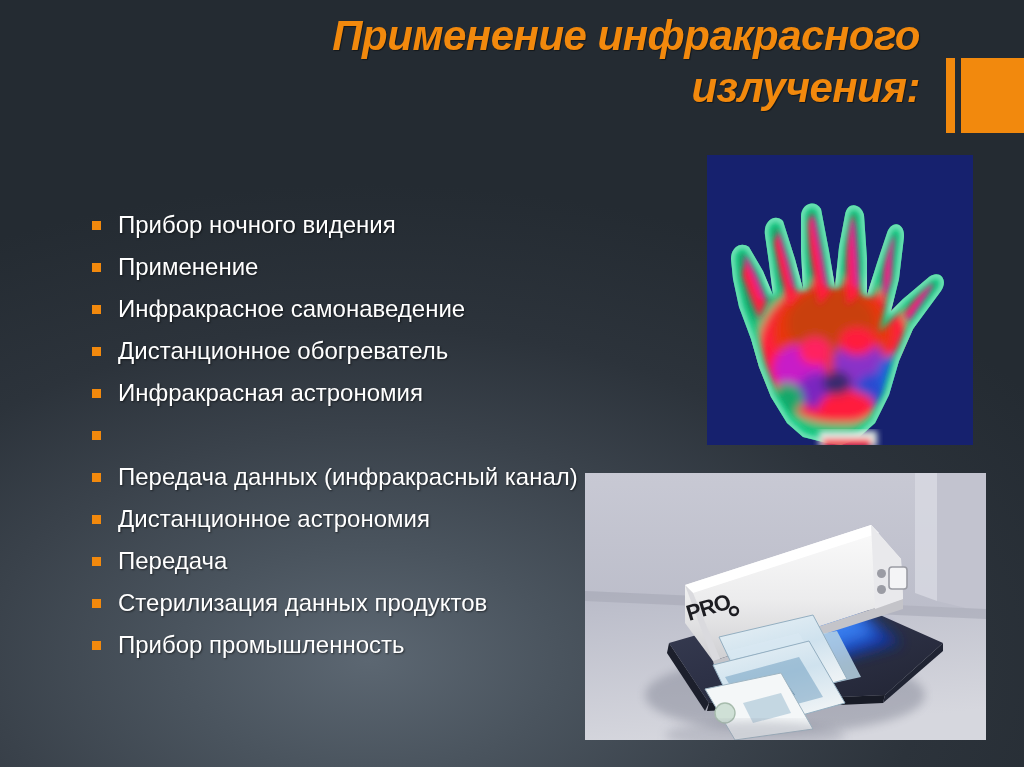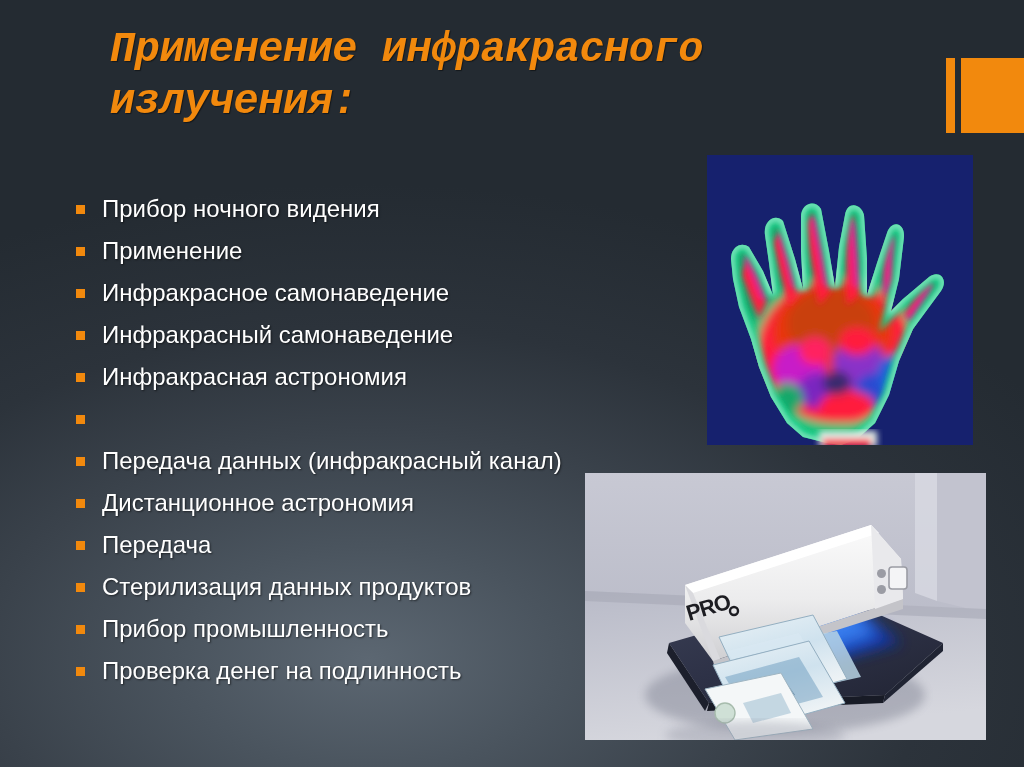--- a/index.html
+++ b/index.html
@@ -33,41 +33,41 @@
     left: 961px;
     top: 58px;
     width: 63px;
     height: 75px;
     background: #f2890d;
   }
   
   .title {
     position: absolute;
     left: 110px;
-    top: 24px;
+    top: 10px;
     width: 810px;
-    text-align: left;
+    text-align: right;
     color: #f2890d;
-    font-family: Liberation Mono, monospace;
+    font-family: Liberation Sans, sans-serif;
     font-size: 42px;
     font-style: italic;
     font-weight: 700;
     line-height: 52px;
     letter-spacing: -0.5px;
     text-shadow: 1px 1px 1px rgba(0,0,0,0.45);
   }
   .title-line { display: block; }
   
   .bullets {
     position: absolute;
     left: 72px;
     top: 188px;
     width: 600px;
     list-style: none;
-    margin: 0;
+    margin: 16px;
     padding: 0;
   }
   .bullet-item {
     position: relative;
     height: 42px;
     line-height: 42px;
     padding-left: 30px;
     color: #ffffff;
     font-size: 24px;
     font-weight: 400;
@@ -126,21 +126,21 @@
     <li class="bullet-item">
       <span class="bullet-marker"></span>
       <span>Применение</span>
     </li>
     <li class="bullet-item">
       <span class="bullet-marker"></span>
       <span>Инфракрасное самонаведение</span>
     </li>
     <li class="bullet-item">
       <span class="bullet-marker"></span>
-      <span>Инфракрасный самонаведение</span>
+      <span>Дистанционное обогреватель</span>
     </li>
     <li class="bullet-item">
       <span class="bullet-marker"></span>
       <span>Инфракрасная астрономия</span>
     </li>
     <li class="bullet-item">
       <span class="bullet-marker"></span>
     </li>
     <li class="bullet-item">
       <span class="bullet-marker"></span>
@@ -154,24 +154,20 @@
       <span class="bullet-marker"></span>
       <span>Передача</span>
     </li>
     <li class="bullet-item">
       <span class="bullet-marker"></span>
       <span>Стерилизация данных продуктов</span>
     </li>
     <li class="bullet-item">
       <span class="bullet-marker"></span>
       <span>Прибор промышленность</span>
-    </li>
-    <li class="bullet-item">
-      <span class="bullet-marker"></span>
-      <span>Проверка денег на подлинность</span>
     </li>
   </ul>
 
   <div class="thermal">
     <svg width="266" height="290" viewBox="0 0 266 290" xmlns="http://www.w3.org/2000/svg" aria-hidden="true">
       <defs>
         <filter id="blurA">
             <feGaussianBlur stdDeviation="3.2"></feGaussianBlur>
           </filter>
         <filter id="blurB">

